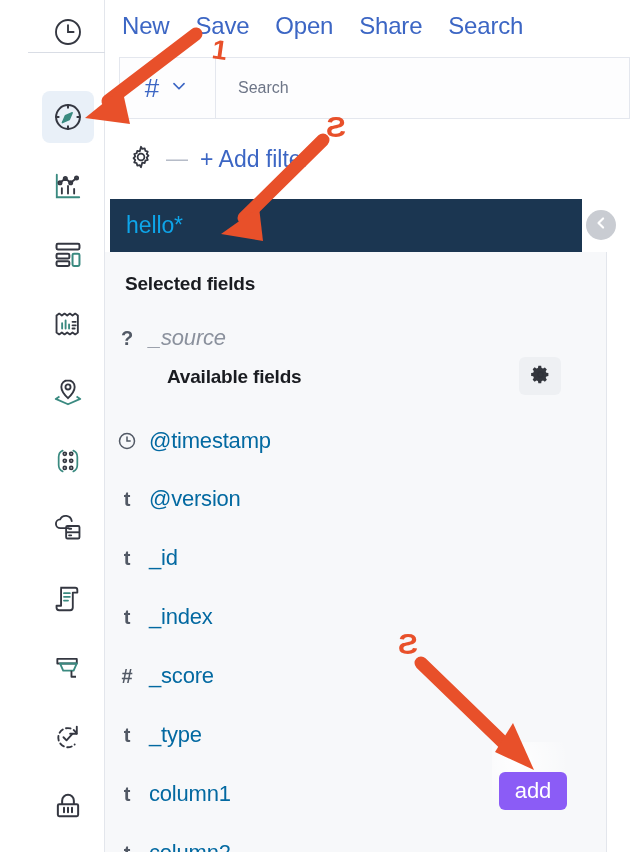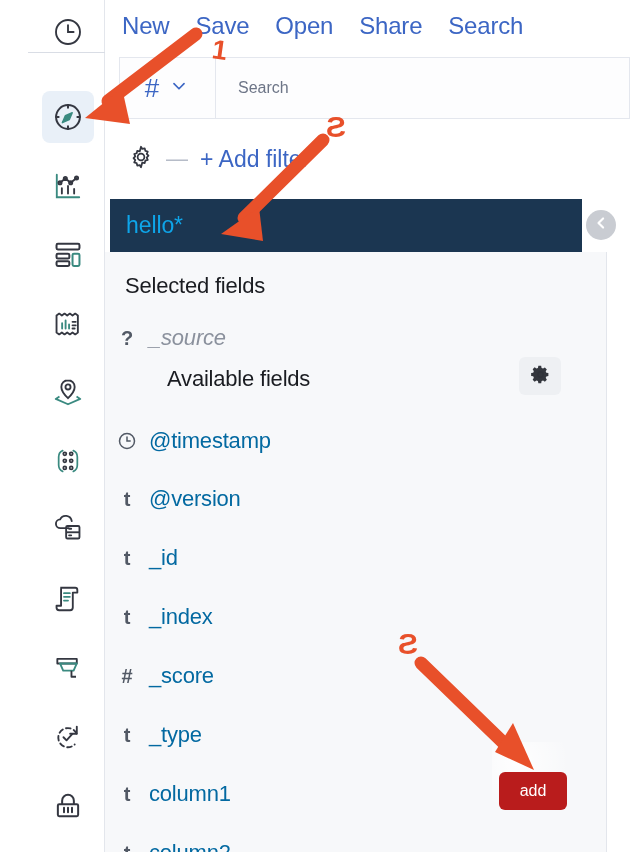--- a/index.html
+++ b/index.html
@@ -194,22 +194,22 @@
   .panel-right-white {
     position: absolute;
     left: 607px; top: 252px;
     width: 23px; height: 600px;
     background: #ffffff;
   }
 
   .section-head {
     position: absolute;
     left: 20px;
-    font-size: 22px;
-    font-weight: 400;
+    font-size: 19px;
+    font-weight: 700;
     color: #1a1c21;
     letter-spacing: -0.2px;
   }
   .gear-btn {
     position: absolute;
     width: 42px;
     height: 38px;
     border-radius: 6px;
     background: #eef0f3;
     display: flex;
@@ -244,27 +244,27 @@
   }
   .field-name.muted { color: #8b919d; font-style: italic; }
 
   
   .add-btn {
     position: absolute;
     left: 499px;
     top: 772px;
     width: 68px;
     height: 38px;
-    background: #b91c1c;
+    background: #8b5cf6;
     border-radius: 6px;
     display: flex;
     align-items: center;
     justify-content: center;
     color: #ffffff;
-    font-size: 16px;
+    font-size: 22px;
   }
   .add-btn-glow {
     position: absolute;
     left: 492px;
     top: 742px;
     width: 74px;
     height: 74px;
     background: radial-gradient(circle at 35% 25%, rgba(255,255,255,0.95), rgba(255,255,255,0) 70%);
     pointer-events: none;
   }

